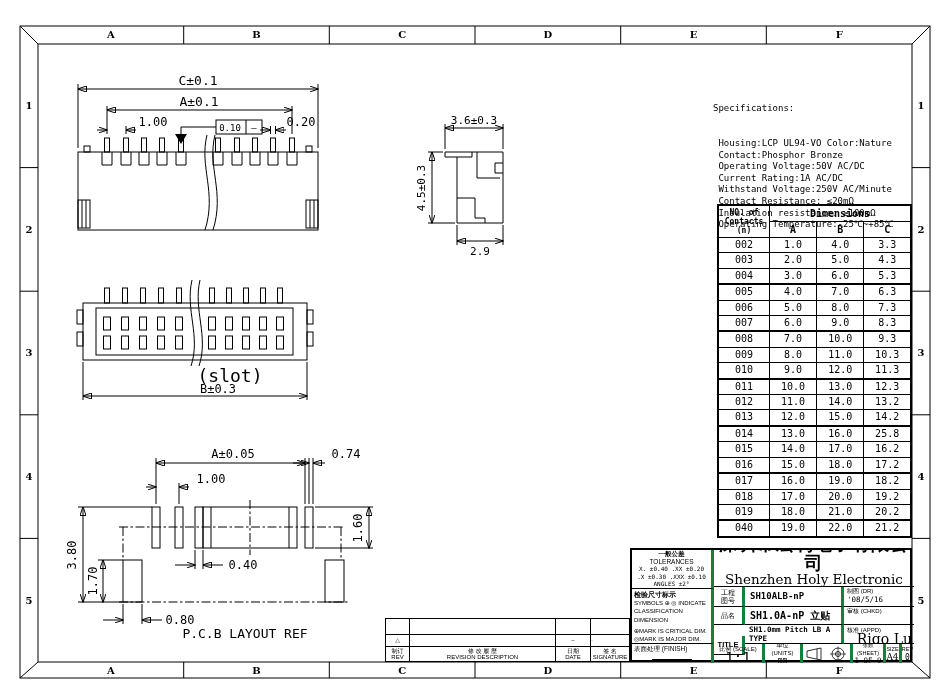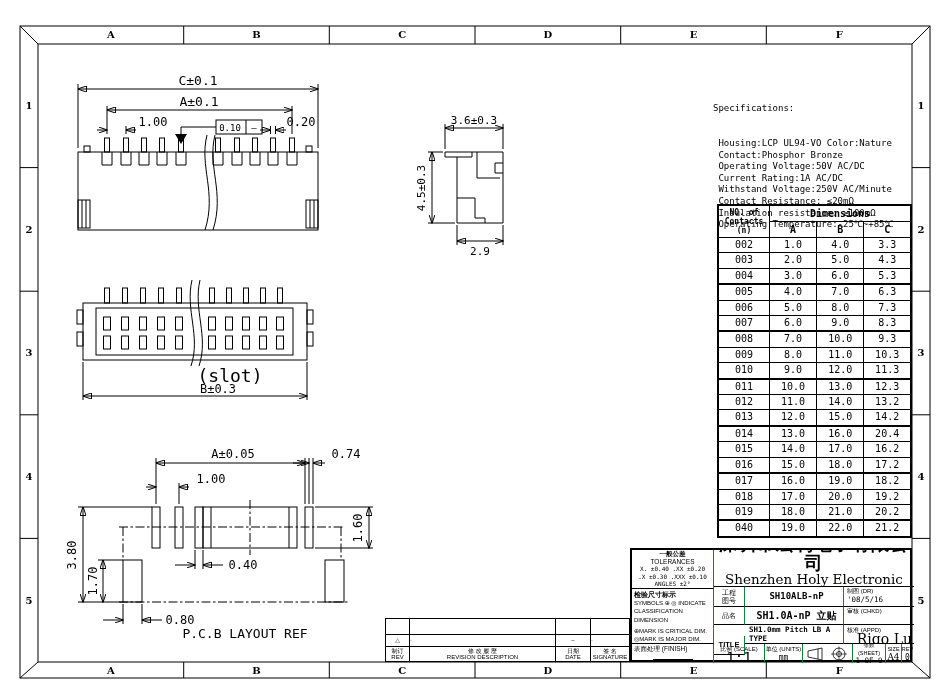--- a/index.html
+++ b/index.html
@@ -23,21 +23,21 @@
   #dimtable{border-collapse:collapse;table-layout:fixed;width:195px;
             font:10px "DejaVu Sans Mono",monospace;border:2px solid #000;}
   #dimtable th,#dimtable td{border:1px solid #000;text-align:center;padding:0;font-weight:normal;}
   #dimtable thead th{height:15px;font-weight:bold;}
   #dimtable th.corner{font-size:8px;line-height:9px;}
   #dimtable tbody td{height:14.4px;line-height:14.4px;}
   #dimtable tbody tr:nth-child(3n) td{border-bottom-width:2px;}
   
   #tblock{border:2px solid #000;}
   .tb{position:absolute;box-sizing:border-box;overflow:hidden;font-size:6.5px;line-height:7.5px;}
-  .tb.br{border-right:1px solid #15803d;justify-content:center;} .tb.bb{border-bottom:1px solid #000;}
+  .tb.br{border-right:3px solid #15803d;} .tb.bb{border-bottom:1px solid #000;}
   .ctr{display:flex;flex-direction:column;align-items:center;justify-content:center;text-align:center;}
   .lbl{font-size:6px;color:#000;}
   .mono{font-family:"DejaVu Sans Mono",monospace;}
   .serif{font-family:"DejaVu Serif",serif;}
   
   #revstrip{border:1px solid #000;box-sizing:border-box;font-size:6px;}
   .rrow{display:flex;box-sizing:border-box;}
   .rrow+.rrow{border-top:1px solid #000;}
   .rc{box-sizing:border-box;overflow:hidden;display:flex;flex-direction:column;
       align-items:center;justify-content:center;text-align:center;line-height:6.5px;}
@@ -426,21 +426,21 @@
         <tr>
           <td>013</td>
           <td>12.0</td>
           <td>15.0</td>
           <td>14.2</td>
         </tr>
         <tr>
           <td>014</td>
           <td>13.0</td>
           <td>16.0</td>
-          <td>20.4</td>
+          <td>25.8</td>
         </tr>
         <tr>
           <td>015</td>
           <td>14.0</td>
           <td>17.0</td>
           <td>16.2</td>
         </tr>
         <tr>
           <td>016</td>
           <td>15.0</td>

